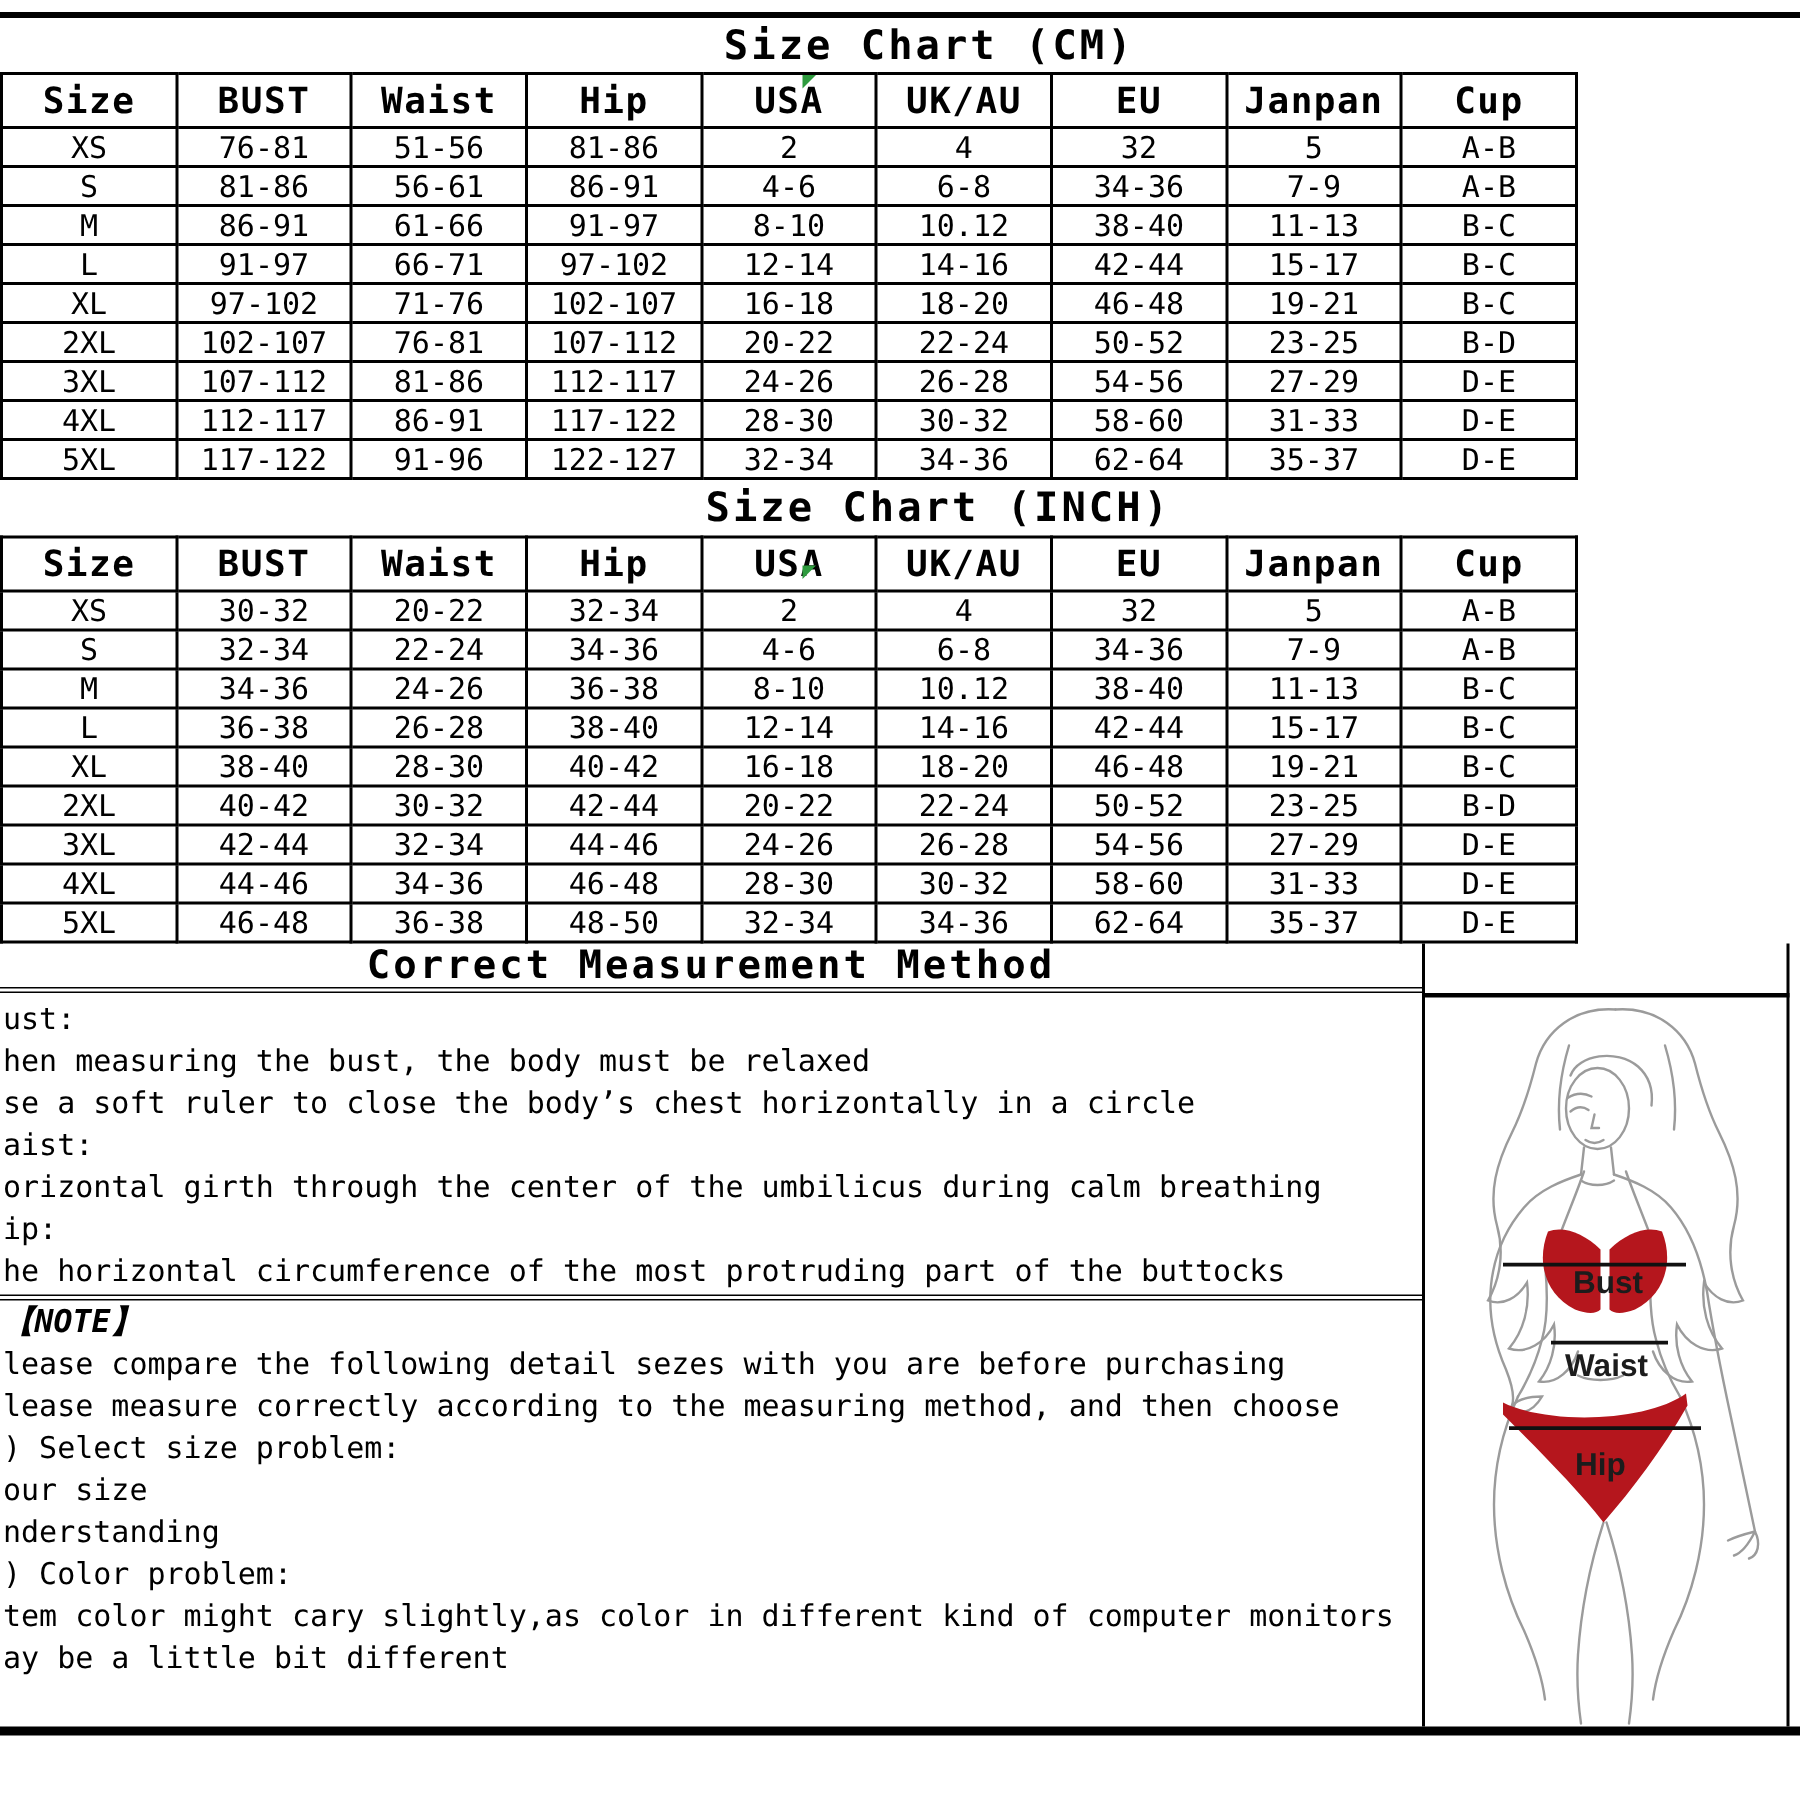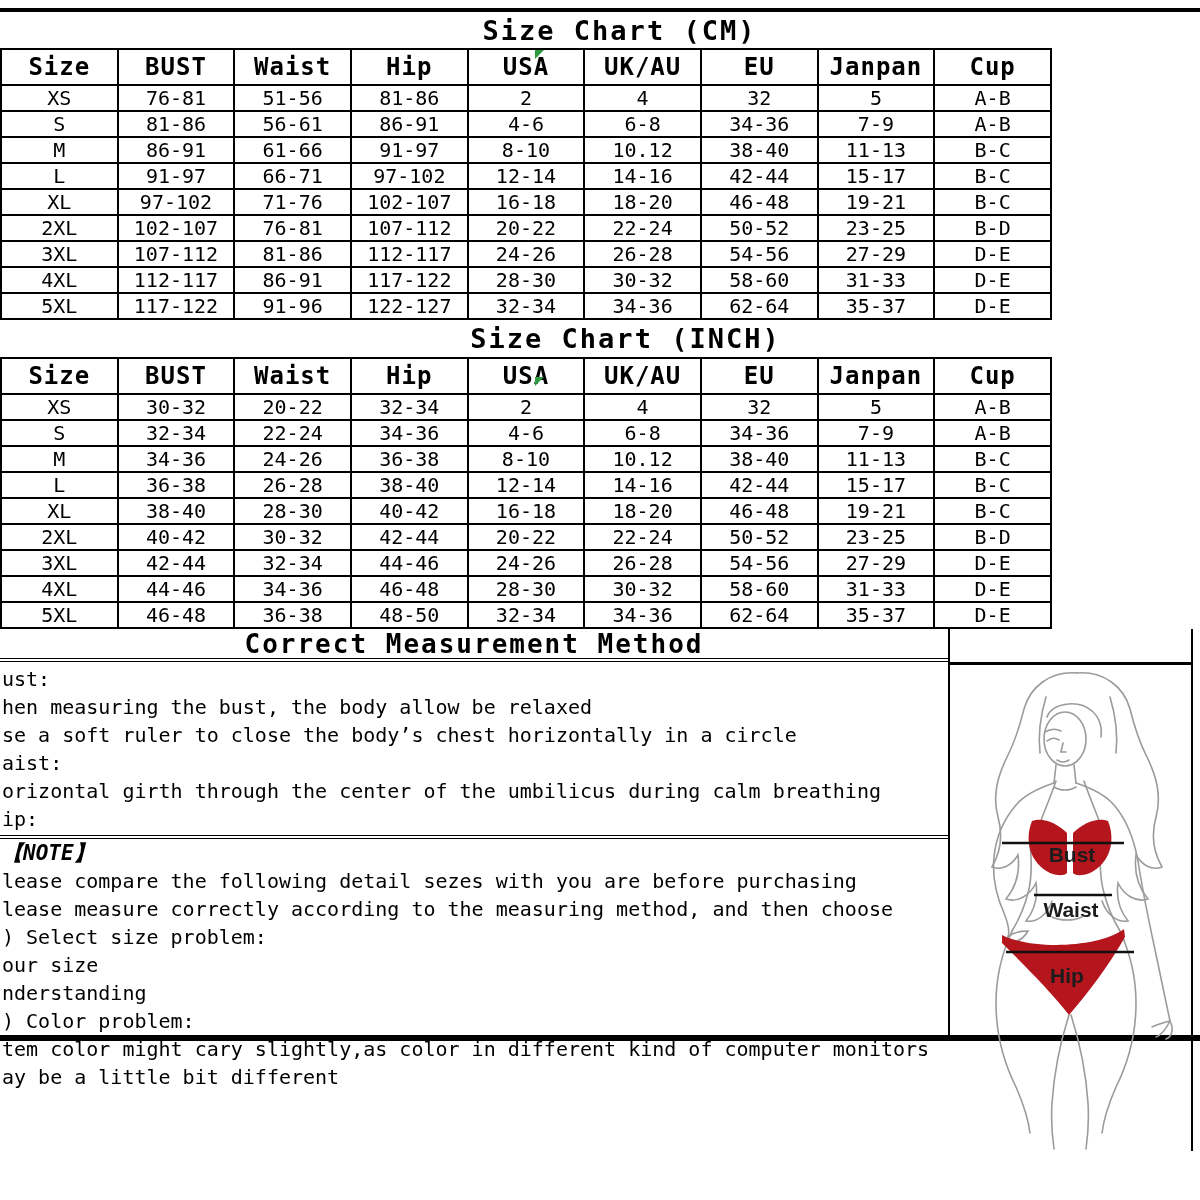--- a/index.html
+++ b/index.html
@@ -25,21 +25,21 @@
     padding:0; overflow:hidden; white-space:nowrap;
   }
   table.size-table th { height:36px; font-size:24px; font-weight:bold; letter-spacing:1px; }
   table.size-table td { height:26px; font-size:20px; }
   .corner-marker {
     position:absolute; width:0; height:0; left:535px;
     border-top:9px solid var(--marker-green); border-right:9px solid transparent;
   }
   .corner-marker.cm { top:50px; }
   .corner-marker.inch { top:377px; }
-  .bottom-area { display:flex; height:406px; }
+  .bottom-area { display:flex; height:522px; }
   .left-col { width:950px; border-right:2px solid #000; }
   .method-title {
     height:33px; line-height:30px; text-align:center;
     font-size:26px; font-weight:bold; letter-spacing:2px;
     border-bottom:4px double #000;
   }
   .method-text { padding-top:3px; }
   .text-line {
     height:28px; line-height:28px; font-size:20px; padding-left:2px;
     white-space:nowrap; overflow:hidden;
@@ -303,25 +303,26 @@
 </table>
 
 <div class="corner-marker cm"></div>
 <div class="corner-marker inch"></div>
 
 <div class="bottom-area">
   <div class="left-col">
     <div class="method-title">Correct Measurement Method</div>
     <div class="method-text">
         <div class="text-line">ust:</div>
-        <div class="text-line">hen measuring the bust, the body allow be relaxed</div>
+        <div class="text-line">hen measuring the bust, the body must be relaxed</div>
         <div class="text-line">se a soft ruler to close the body’s chest horizontally in a circle</div>
         <div class="text-line">aist:</div>
         <div class="text-line">orizontal girth through the center of the umbilicus during calm breathing</div>
         <div class="text-line">ip:</div>
+        <div class="text-line">he horizontal circumference of the most protruding part of the buttocks</div>
       </div>
     <div class="note-text">
         <div class="text-line">【NOTE】</div>
         <div class="text-line">lease compare the following detail sezes with you are before purchasing</div>
         <div class="text-line">lease measure correctly according to the measuring method, and then choose</div>
         <div class="text-line">) Select size problem:</div>
         <div class="text-line">our size</div>
         <div class="text-line">nderstanding</div>
         <div class="text-line">) Color problem:</div>
         <div class="text-line">tem color might cary slightly,as color in different kind of computer monitors</div>

